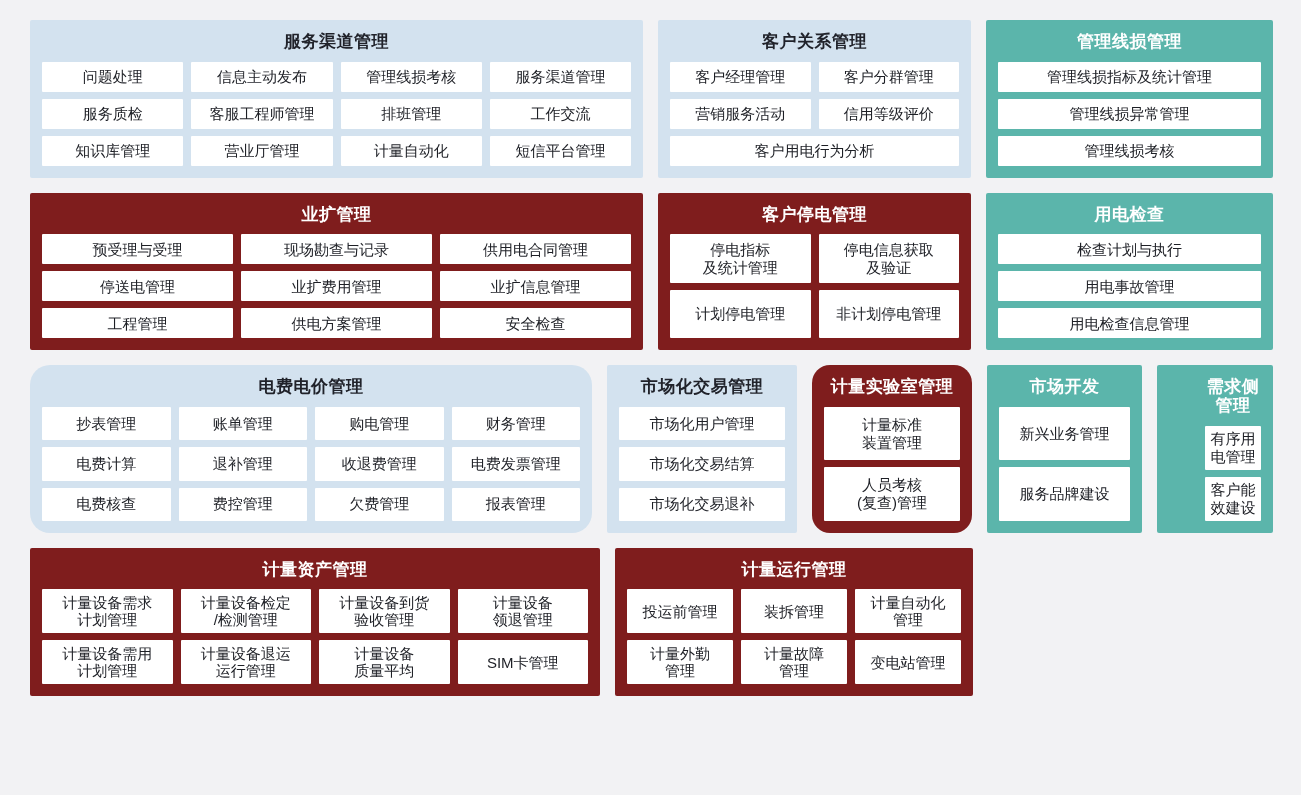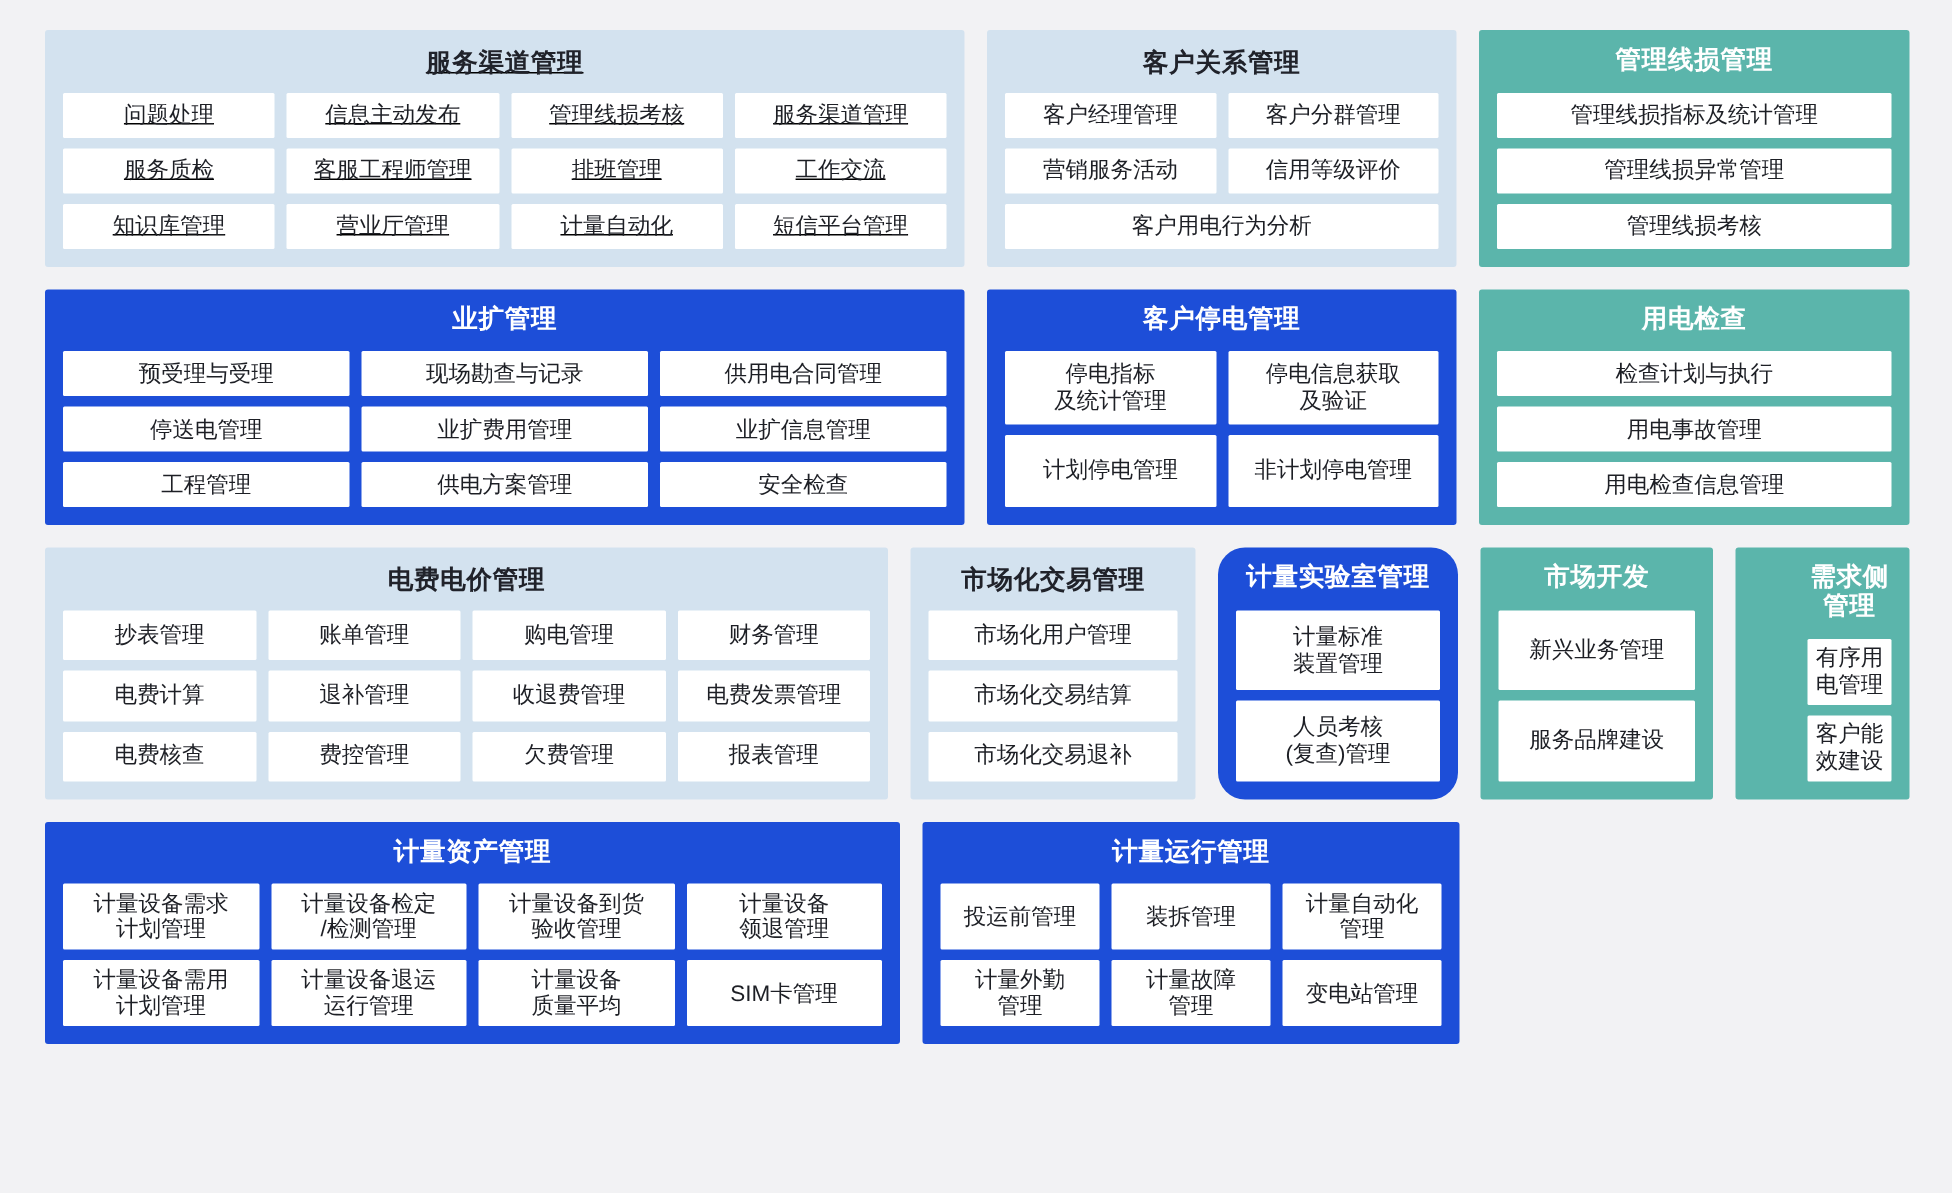--- a/index.html
+++ b/index.html
@@ -18,63 +18,63 @@
   }
   .row { display: flex; gap: 15px; width: 100%; }
 
   
   .panel {
     display: flex; flex-direction: column;
     padding: 10px 12px 12px 12px;
     border-radius: 2px;
   }
   .panel.lightblue { background: #d3e2ef; }
-  .panel.blue      { background: #1d4ed8; }
+  .panel.blue      { background: #7f1d1d; }
   .panel.teal      { background: #5bb5ab; }
 
   .panel-title {
     text-align: center;
     font-weight: bold;
     font-size: 17px;
     letter-spacing: .5px;
     padding: 3px 0 10px 0;
     line-height: 1.1;
   }
   .panel.lightblue > .panel-title { color: #20222a; }
   .panel.blue  > .panel-title,
-  .panel.teal  > .panel-title { color: #ffffff; font-family: Liberation Mono, monospace; }
+  .panel.teal  > .panel-title { color: #ffffff; }
 
   .tiles { display: flex; flex-direction: column; gap: 7px; flex: 1; }
   .tile-row { display: flex; gap: 8px; flex: 1; }
 
   .tile {
     background: #ffffff;
     flex: 1;
     display: flex; align-items: center; justify-content: center;
     text-align: center;
     font-size: 15px;
     color: #1d1f25;
     line-height: 1.18;
     padding: 4px 3px;
     min-height: 30px;
     border-radius: 1px;
     white-space: pre-line;
   }
   .tile.tall { min-height: 44px; }
 
   
-  .w-serv   { width: 613px; text-decoration: underline; }
+  .w-serv   { width: 613px; }
   .w-crm    { width: 313px; }
   .w-loss   { flex: 1; }
 
   .w-yekuo  { width: 613px; }
   .w-outage { width: 313px; }
   .w-inspect{ flex: 1; }
 
-  .w-fee    { width: 562px; }
+  .w-fee    { width: 562px; border-radius: 20px; }
   .w-market { width: 190px; }
   .w-lab    { width: 160px; border-radius: 18px; }
   .w-dev    { width: 155px; justify-content: space-between; }
   .w-demand { flex: 1; padding-left: 48px; }
 
   .w-asset  { width: 570px; }
   .w-oper   { width: 358px; }
   .w-public { flex: 1; }
 </style>
 </head>

